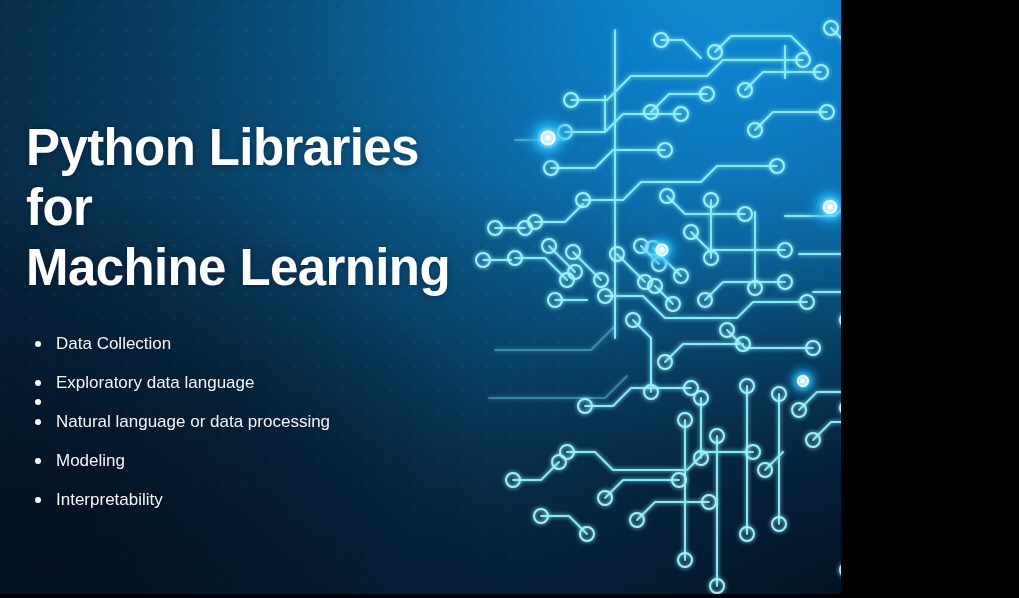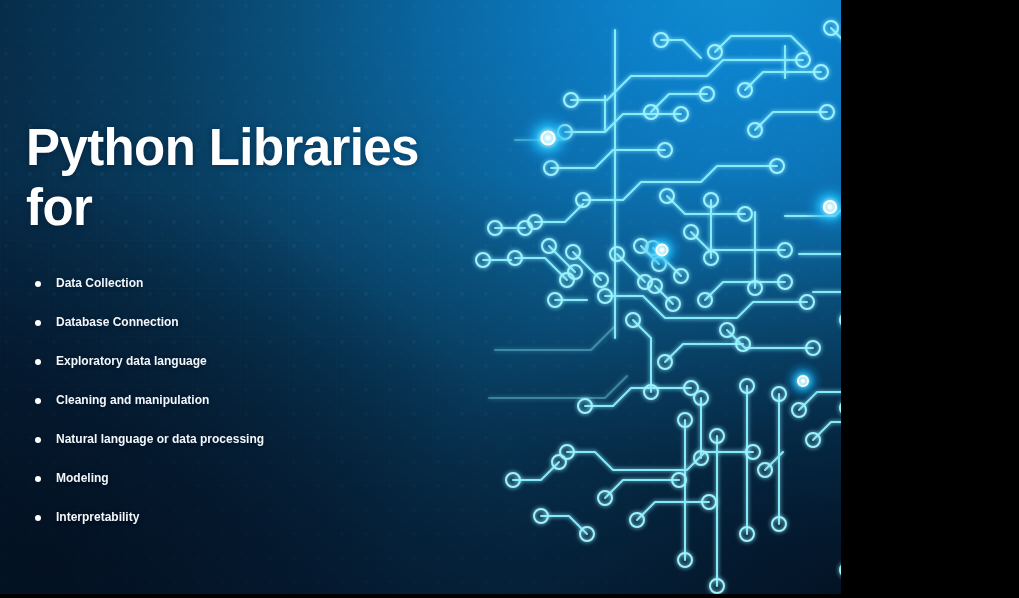--- a/index.html
+++ b/index.html
@@ -88,26 +88,25 @@
   .title-line { display: block; }
 
   ul.bullets {
     list-style: none;
     margin: 0;
     padding: 0;
   }
   ul.bullets li {
     position: relative;
     color: #f2f7fb;
-    font-size: 12px;
+    font-size: 17px;
     line-height: 39px;
     padding-left: 30px;
     white-space: nowrap;
     text-shadow: 0 1px 4px rgba(0,10,25,0.35);
-    font-weight: bold;
   }
   ul.bullets li .dot {
     position: absolute;
     left: 9px;
     top: 50%;
     width: 6px;
     height: 6px;
     margin-top: -3px;
     border-radius: 50%;
     background: #ffffff;
@@ -391,38 +390,34 @@
           <circle r="5" fill="none" stroke="#ffffff" stroke-width="2"></circle>
           <circle r="1.6" fill="#ffffff"></circle>
         </g>
       </g>
     </svg>
   </div>
 
   <div class="text-col">
     <h1 class="title">
       <span class="title-line">Python Libraries for</span>
+      <span class="title-line">Machine Learning</span>
     </h1>
 
     <ul class="bullets">
       <li>
         <span class="dot"></span>
         <span>Data Collection</span>
       </li>
       <li>
         <span class="dot"></span>
-        <span>Database Connection</span>
-      </li>
-      <li>
-        <span class="dot"></span>
         <span>Exploratory data language</span>
       </li>
       <li>
         <span class="dot"></span>
-        <span>Cleaning and manipulation</span>
       </li>
       <li>
         <span class="dot"></span>
         <span>Natural language or data processing</span>
       </li>
       <li>
         <span class="dot"></span>
         <span>Modeling</span>
       </li>
       <li>

